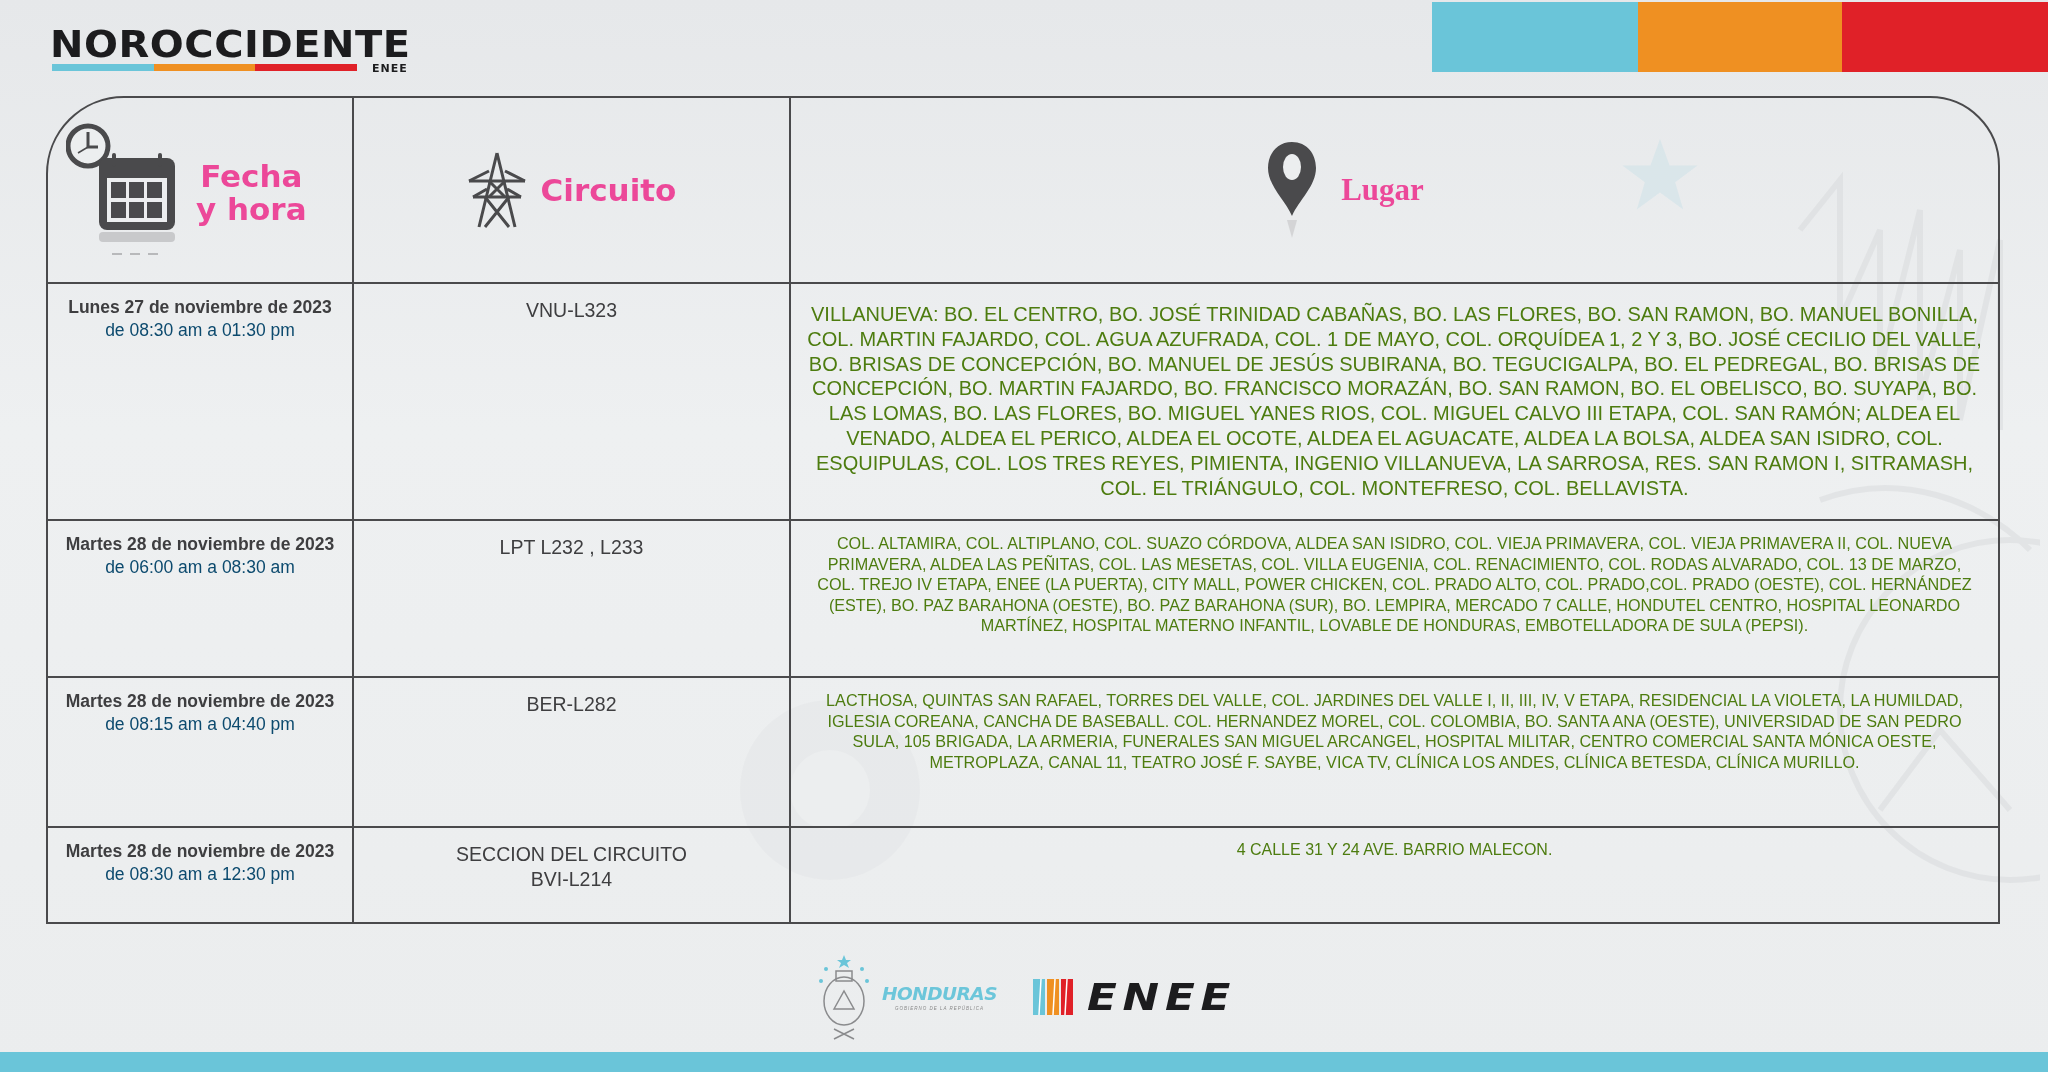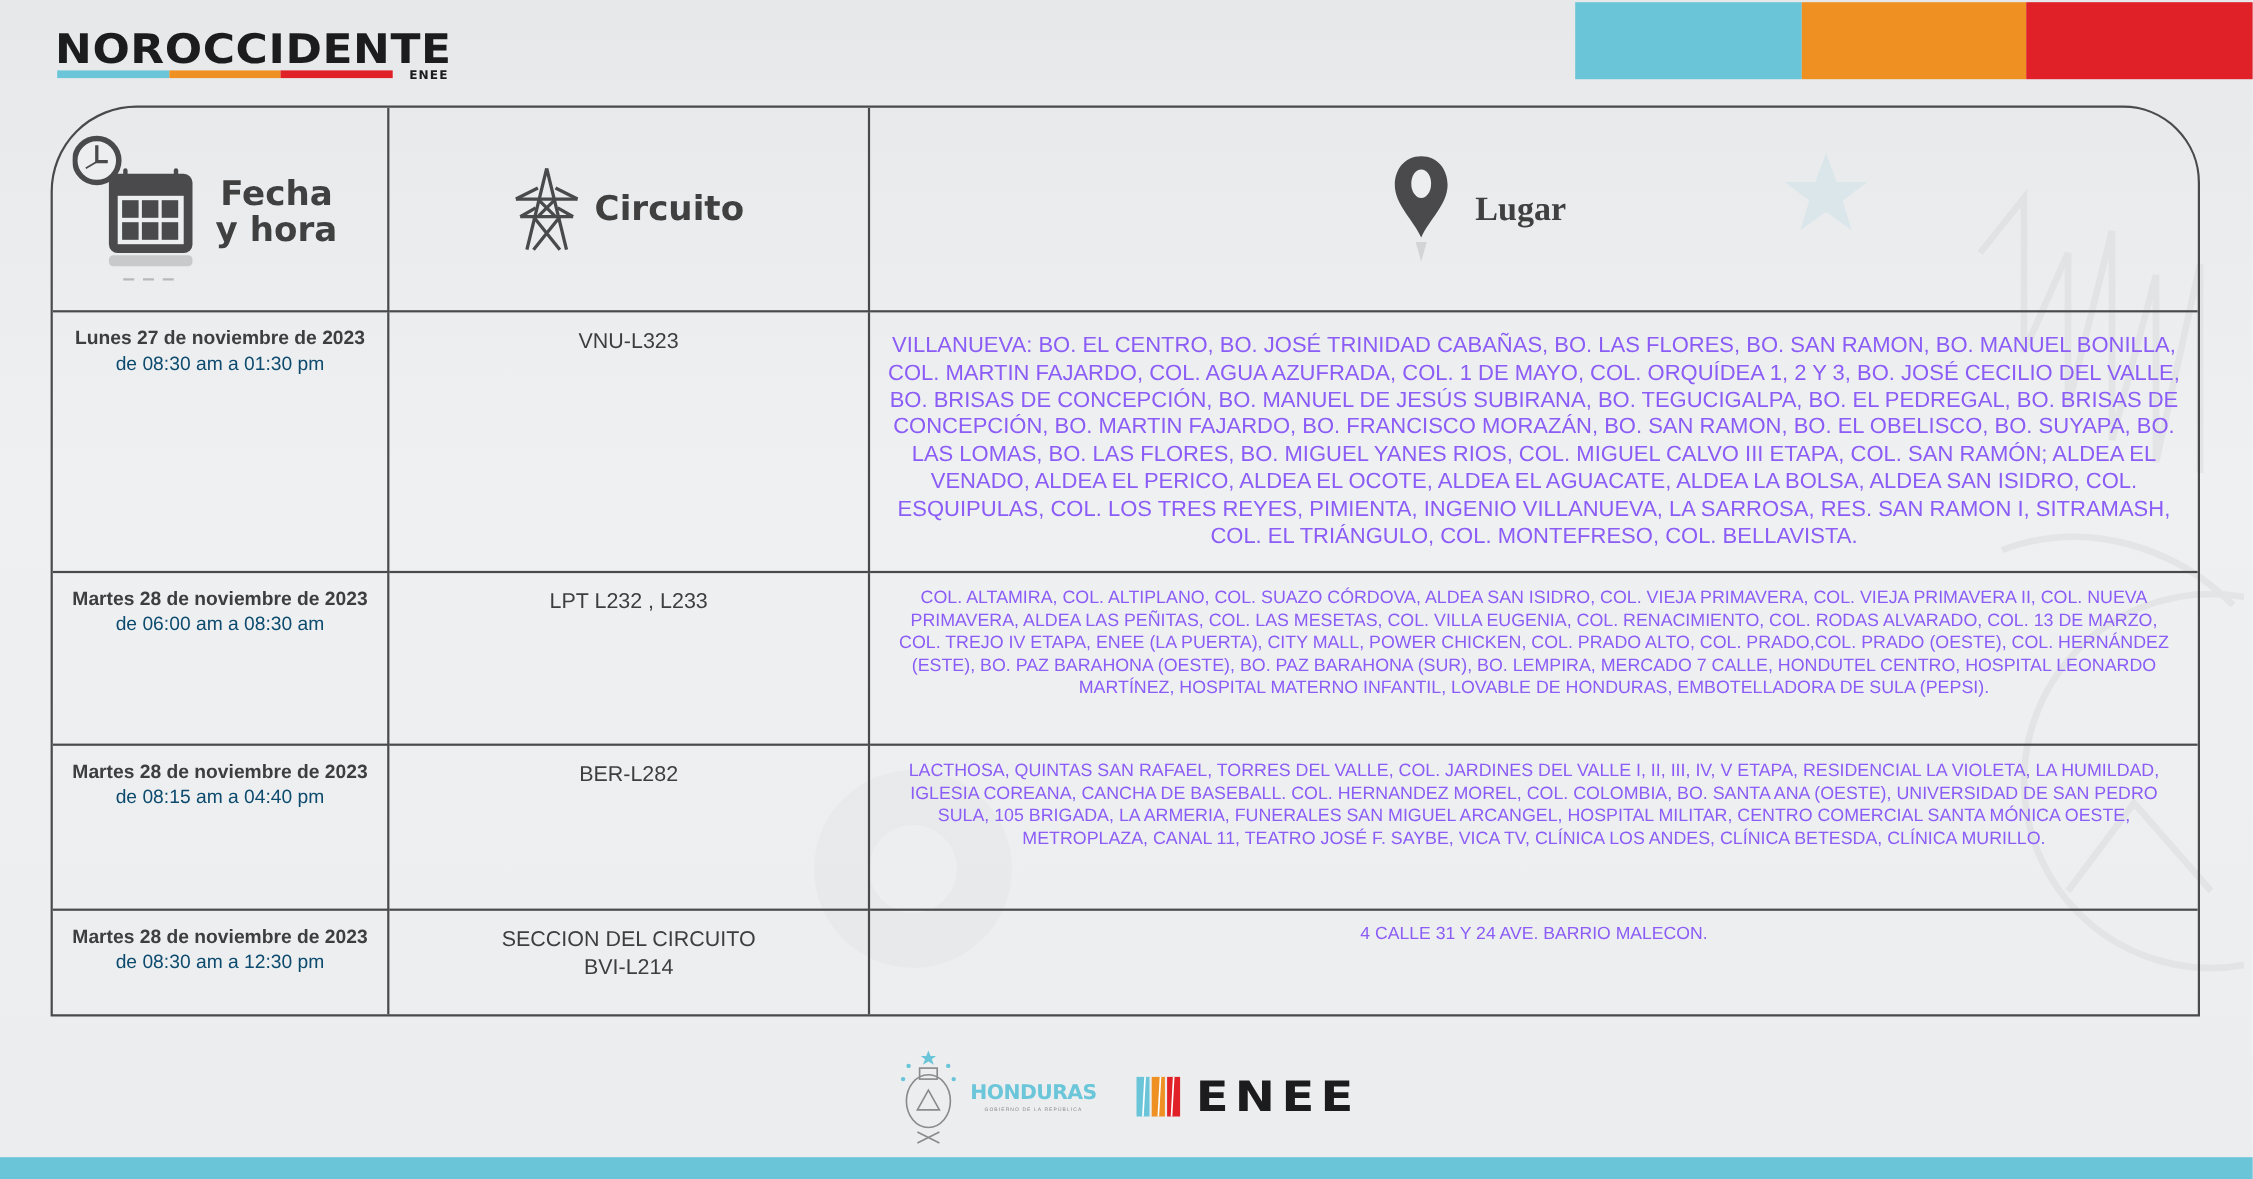--- a/index.html
+++ b/index.html
@@ -39,43 +39,43 @@
     }
     table { border-collapse: collapse; width: 100%; table-layout: fixed; }
     td, th { border: 2px solid #4a4a4c; vertical-align: top; padding: 0; }
     tr:first-child th { border-top: none; }
     tr th:first-child, tr td:first-child { border-left: none; }
     tr th:last-child, tr td:last-child { border-right: none; }
     tr:last-child td { border-bottom: none; }
     col.c1 { width: 305px; } col.c2 { width: 437px; }
     .head-row th { height: 184px; vertical-align: middle; }
     .head-inner { display: flex; align-items: center; justify-content: center; height: 184px; }
-    .head-label { font-family: "DejaVu Sans", sans-serif; font-weight: bold; color: #404040; font-size: 31px; line-height: 1.05; }
+    .head-label { font-family: "DejaVu Sans", sans-serif; font-weight: bold; color: #ec4899; font-size: 31px; line-height: 1.05; }
     .fecha-head { justify-content: flex-start; padding-left: 18px; }
     .fecha-head .head-label { margin-left: 14px; margin-top: 6px; }
     .circ-head .head-label { margin-left: 14px; }
     .lugar-head { padding-right: 100px; }
     .lugar-head .head-label { margin-left: 22px; font-family: Liberation Serif, serif; }
 
     .date-cell { text-align: center; padding-top: 12px !important; }
     .date-main { font-weight: bold; font-size: 17.5px; color: #3e3e40; line-height: 23px; }
     .date-time { font-size: 17.5px; color: #0c4a6e; line-height: 23px; }
     .circ-cell { text-align: center; font-size: 19.5px; color: #3e3e40; padding-top: 14px !important; line-height: 25px; }
-    .place-cell { text-align: center; color: #8b5cf6; padding: 10px 16px 0 16px !important; }
+    .place-cell { text-align: center; color: #4d7c0f; padding: 10px 16px 0 16px !important; }
     .place-lg { font-size: 20px; line-height: 24.8px; padding-top: 8px; }
     .place-sm { font-size: 16.2px; line-height: 20.6px; padding-top: 2px; }
     .place-xs { font-size: 16px; line-height: 20px; padding-top: 2px; }
 
     .r1 td { height: 221px; text-align: center; }
     .r2 td { height: 141px; }
     .r3 td { height: 134px; }
     .r4 td { height: 135px; }
 
     
-    .footer-logos { position: absolute; left: 816px; top: 952px; height: 90px; display: flex; align-items: center; }
+    .footer-logos { position: absolute; left: 816px; top: 952px; height: 90px; display: flex; align-items: center; font-style: italic; }
     .hn-logo { display: flex; align-items: center; }
     .hn-text { margin-left: 10px; }
     .hn-name { font-family: "DejaVu Sans", sans-serif; font-weight: bold; font-size: 18.5px; color: #6cc6da; letter-spacing: -0.5px; }
     .hn-sub { font-size: 4.5px; color: #888; letter-spacing: 1px; text-align: center; margin-top: 2px; }
     .enee-logo { display: flex; align-items: center; margin-left: 36px; }
     .enee-text { font-family: "DejaVu Sans", sans-serif; font-weight: bold; font-size: 38px; color: #1c1c1e; letter-spacing: 5px; margin-left: 14px; transform: scaleX(1.15); transform-origin: left center; }
 
     .bottom-bar { position: absolute; left: 0; bottom: 0; width: 2048px; height: 20px; }
   </style>
 </head>

